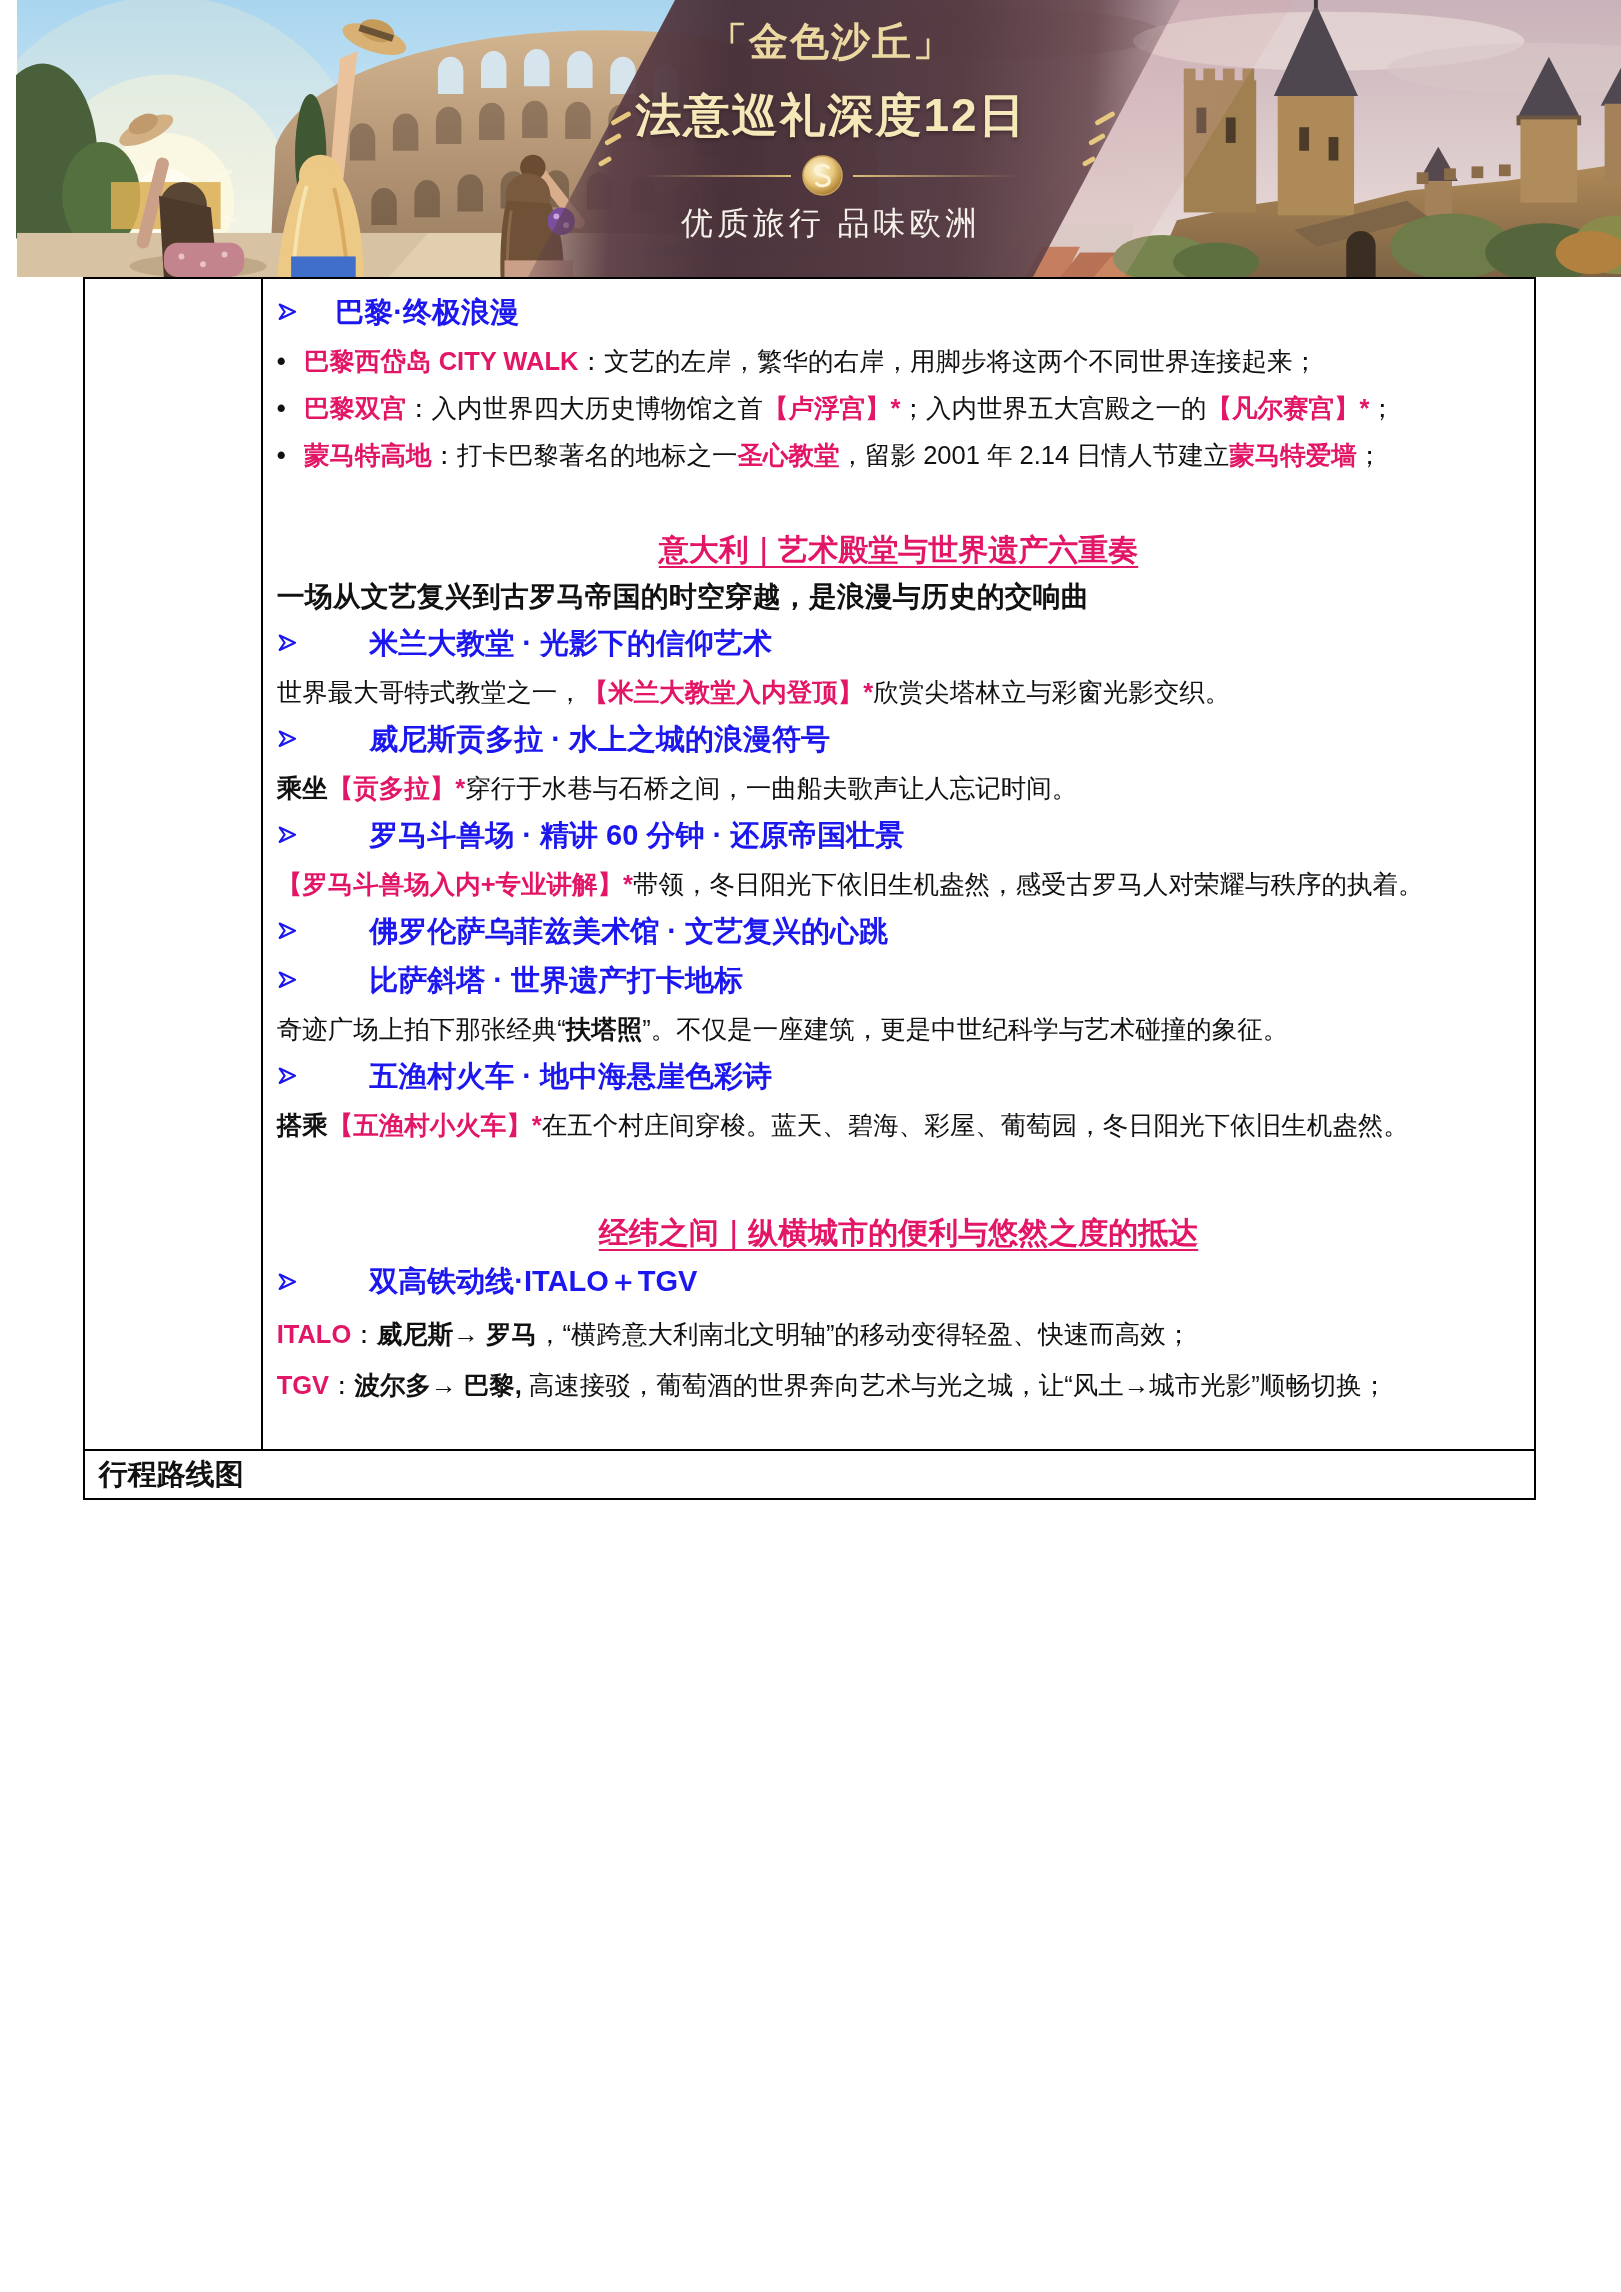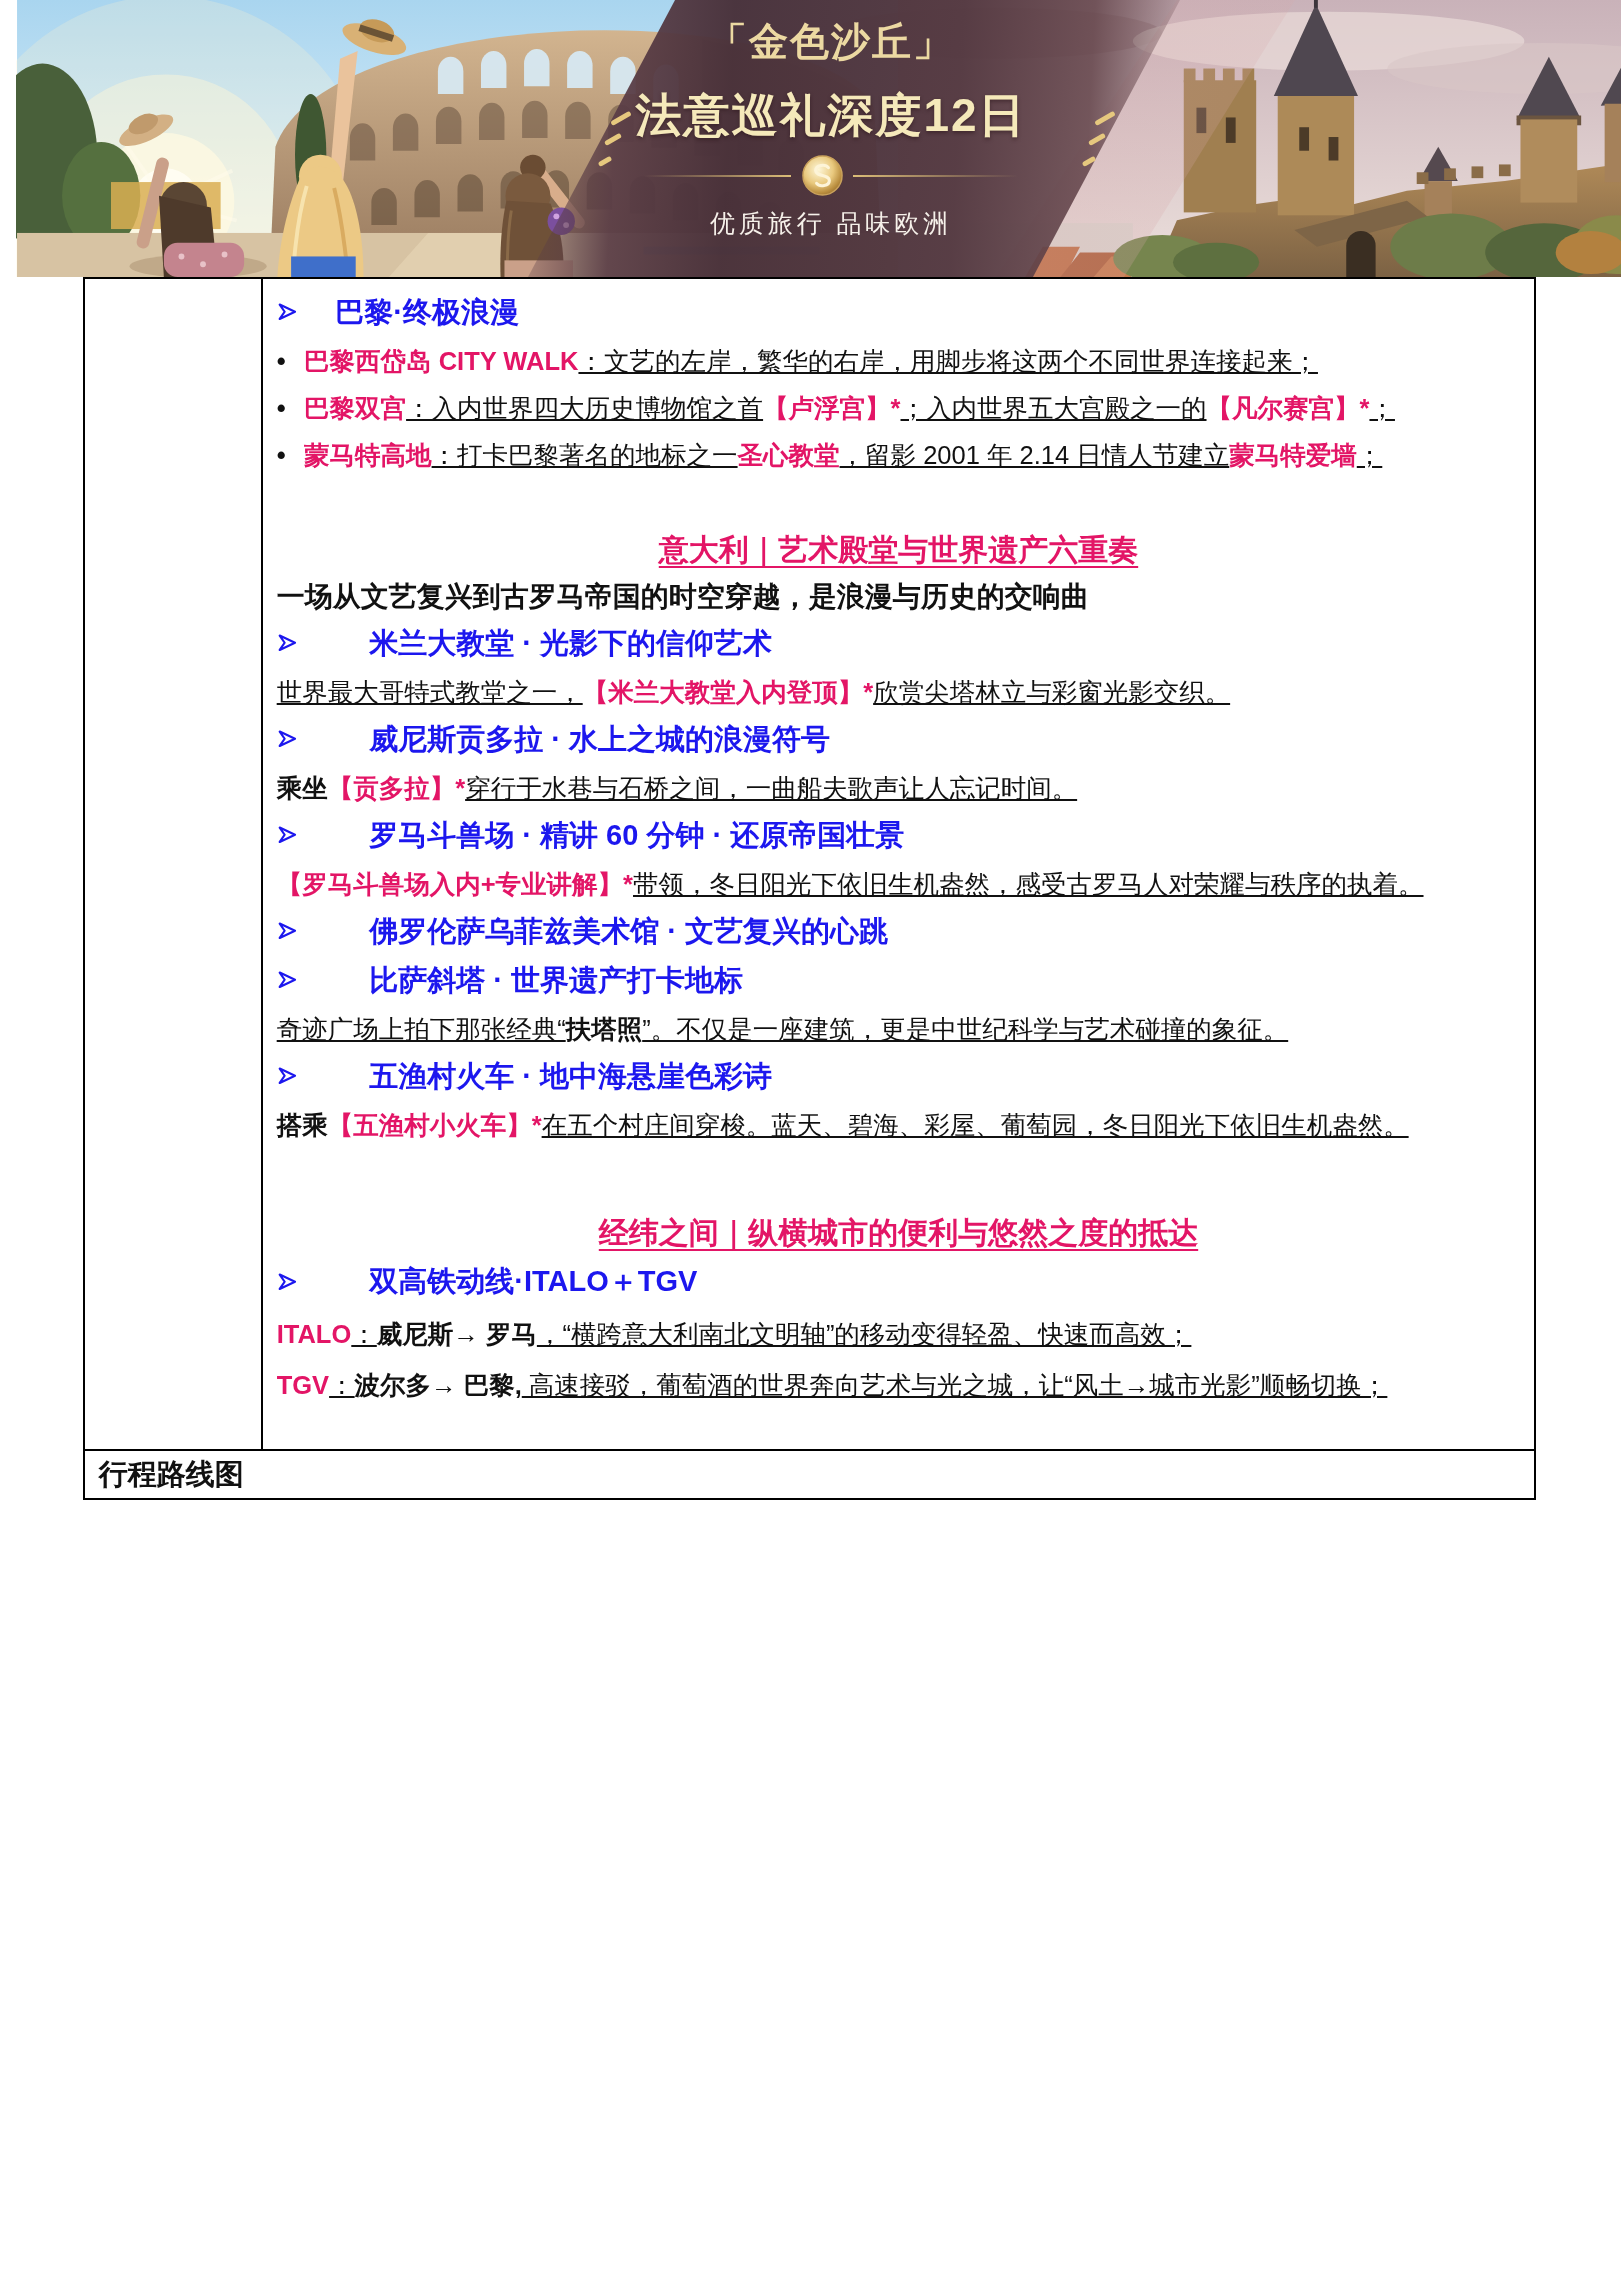--- a/index.html
+++ b/index.html
@@ -30,21 +30,21 @@
   .dash{position:absolute;height:4.9px;border-radius:2.9px;background:#e6c87e;transform:rotate(-30deg);}
   .panel-content{position:absolute;left:580px;top:0;width:470px;height:277px;text-align:center;}
   .tagline{margin-top:17.6px;font-size:39px;line-height:47px;font-weight:bold;
            color:#ecd9a2;letter-spacing:2px;}
   .btitle{margin-top:23px;font-size:46px;line-height:55px;font-weight:bold;color:#f5e9ba;
           letter-spacing:2px;text-shadow:0 2px 3.9px rgba(40,18,22,.5);}
   .emblem-row{margin-top:11.8px;height:43px;display:flex;align-items:center;justify-content:center;}
   .gline{display:inline-block;height:2px;align-self:center;}
   .gl-l{width:147px;background:linear-gradient(90deg,rgba(222,190,120,0),#dcbe78);margin-right:9.8px;}
   .gl-r{width:165px;background:linear-gradient(90deg,#dcbe78,rgba(222,190,120,0));margin-left:9.8px;}
-  .bsub{margin-top:7.8px;font-size:25px;line-height:37px;color:#f6f1ea;letter-spacing:3.9px;}
+  .bsub{margin-top:7.8px;font-size:32px;line-height:37px;color:#f6f1ea;letter-spacing:3.9px;}
 
   
   .doc-table{position:absolute;left:83px;top:277px;width:1453px;box-sizing:border-box;
              border:2px solid #000;background:#fff;}
   .row-main{display:flex;height:1170px;}
   .cell-label{width:178px;box-sizing:border-box;border-right:2px solid #000;}
   .cell-content{flex:1;box-sizing:border-box;padding:9.8px 13.7px 0 13.7px;overflow:hidden;}
   .route-row{border-top:2px solid #000;height:47px;display:flex;align-items:center;
              padding-left:13.7px;font-weight:bold;font-size:29px;}
 
@@ -54,21 +54,21 @@
   .line.mt{margin-top:13.7px;}
   .line.spacer{height:47px;}
   .line.title{text-align:center;font-size:30px;font-weight:bold;}
   .line.title .seg-pink{text-decoration:underline;text-underline-offset:5.9px;
                         text-decoration-thickness:2px;}
   .line.subtitle{font-size:28px;font-weight:bold;}
   .line.arrow{font-size:29px;font-weight:bold;}
   .seg-pink{color:var(--pink);font-weight:bold;}
   .seg-blue{color:var(--blue);font-weight:bold;}
   .seg-bold{font-weight:bold;color:var(--ink);}
-  .seg-black{font-weight:normal;color:var(--ink);text-decoration:underline;}
+  .seg-black{font-weight:normal;color:var(--ink);}
   .arrow-marker{display:inline-block;width:21.6px;margin-right:71px;vertical-align:-2px;}
   .line.gap-sm .arrow-marker{margin-right:37px;}
   .bullet-marker{display:inline-block;width:27.4px;font-weight:bold;}
 </style>
 </head>
 <body>
 
 <div class="page">
 
   <div class="banner">

